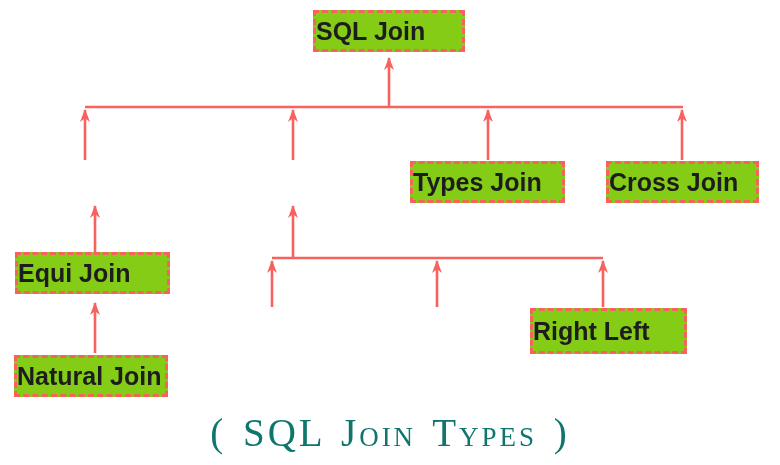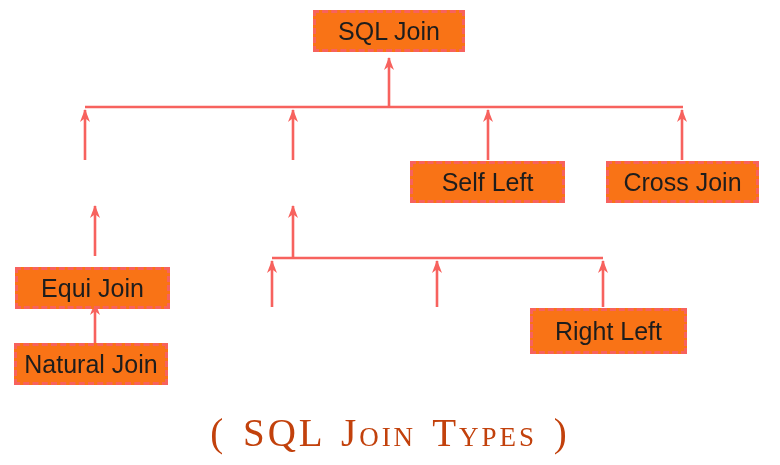--- a/index.html
+++ b/index.html
@@ -7,32 +7,33 @@
     position:relative; width:780px; height:465px;
     background:var(--bg, #ffffff); overflow:hidden;
     font-family:"Liberation Sans", sans-serif;
   }
   .connectors { position:absolute; left:0; top:0; width:780px; height:465px; }
   .connectors line { stroke:var(--accent, #f7625e); stroke-width:2.6px; }
   .ah { fill:var(--accent, #f7625e); }
   .node {
     position:absolute; box-sizing:border-box;
     border:3px dashed var(--accent, #f7625e);
-    background:#f97316;
-    display:flex; align-items:center; justify-content:center;
+    background:#84cc16;
+    display:flex; align-items:center; justify-content:flex-start;
     color:var(--ink, #1d1d1d); font-size:25px; line-height:1;
     white-space:nowrap;
+    font-weight:bold;
   }
   .caption {
     position:absolute; left:0; top:410px; width:780px;
     text-align:center;
     font-family:"Liberation Serif", serif;
     font-variant:small-caps;
     font-size:39px; letter-spacing:3px; word-spacing:4px;
-    color:#c2410c;
+    color:#0f766e;
   }
 </style>
 </head>
 <body>
 
 <div class="stage">
 
   <svg class="connectors" viewBox="0 0 780 465" xmlns="http://www.w3.org/2000/svg">
     <defs>
       <marker id="arrow" viewBox="0 0 13 10" refX="12" refY="5" markerWidth="13" markerHeight="10" markerUnits="userSpaceOnUse" orient="auto">
@@ -59,32 +60,32 @@
     <line x1="603" y1="307" x2="603" y2="261" marker-end="url(#arrow)"></line>
   </svg>
 
   <div class="node" style="left:313px; top:10px;  width:152px; height:42px">
     <span>SQL Join</span>
   </div>
 
 
 
   <div class="node" style="left:410px; top:161px; width:155px; height:42px">
-    <span>Self Left</span>
+    <span>Types Join</span>
   </div>
 
   <div class="node" style="left:606px; top:161px; width:153px; height:42px">
     <span>Cross Join</span>
   </div>
 
-  <div class="node" style="left:15px;  top:267px; width:155px; height:42px">
+  <div class="node" style="left:15px;  top:252px; width:155px; height:42px">
     <span>Equi Join</span>
   </div>
 
-  <div class="node" style="left:14px;  top:343px; width:154px; height:42px">
+  <div class="node" style="left:14px;  top:355px; width:154px; height:42px">
     <span>Natural Join</span>
   </div>
 
 
 
   <div class="node" style="left:530px; top:308px; width:157px; height:46px">
     <span>Right Left</span>
   </div>
 
   <div class="caption">( SQL Join Types )</div>

